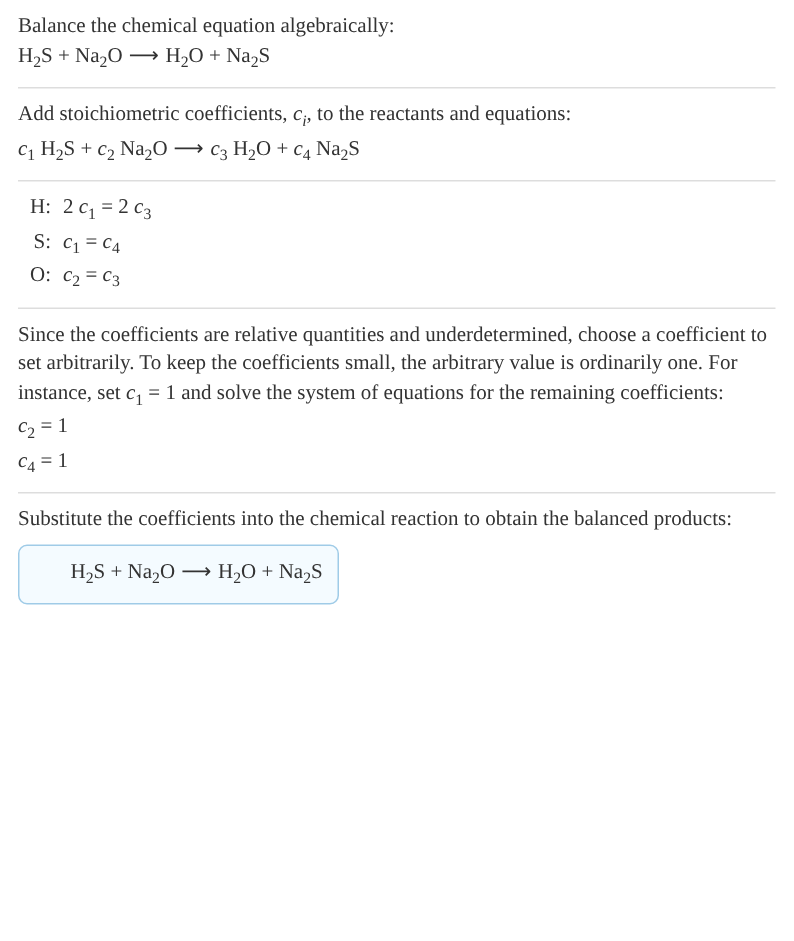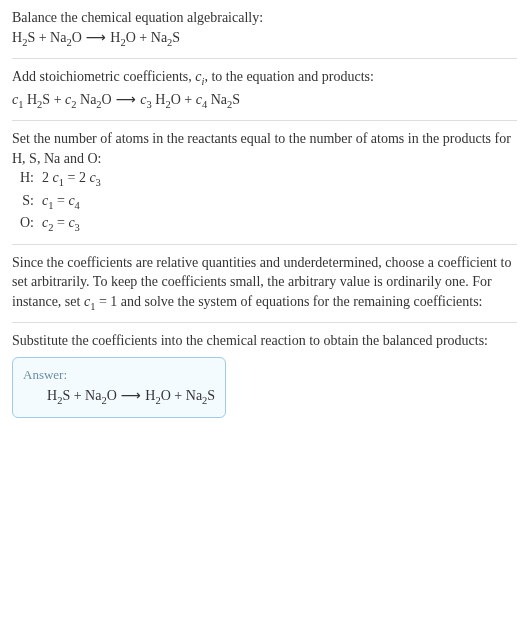--- a/index.html
+++ b/index.html
@@ -69,31 +69,30 @@
   <div>Balance the chemical equation algebraically:</div>
   <div>
     <span><span>H</span><span class="sub">2</span><span>S</span></span><span> + </span><span><span>Na</span><span class="sub">2</span><span>O</span></span><span class="arrow"> ⟶ </span><span><span>H</span><span class="sub">2</span><span>O</span></span><span> + </span><span><span>Na</span><span class="sub">2</span><span>S</span></span>
   </div>
 </div>
 
 <hr>
 
 <div class="section">
   <div>
-    <span>Add stoichiometric coefficients, </span><span class="ital">c</span><span class="sub ital">i</span><span>, to the equation and products:</span>
+    <span>Add stoichiometric coefficients, </span><span class="ital">c</span><span class="sub ital">i</span><span>, to the reactants and equations:</span>
   </div>
   <div>
     <span class="ital">c</span><span class="sub">1</span><span> </span><span>H</span><span class="sub">2</span><span>S</span><span> + </span><span class="ital">c</span><span class="sub">2</span><span> </span><span>Na</span><span class="sub">2</span><span>O</span><span class="arrow"> ⟶ </span><span class="ital">c</span><span class="sub">3</span><span> </span><span>H</span><span class="sub">2</span><span>O</span><span> + </span><span class="ital">c</span><span class="sub">4</span><span> </span><span>Na</span><span class="sub">2</span><span>S</span>
   </div>
 </div>
 
 <hr>
 
 <div class="section">
-  <div>Set the number of atoms in the reactants equal to the number of atoms in the products for H, S, Na and O:</div>
   <table class="eq-table">
     <tbody>
         <tr>
       <td>H:</td>
       <td><span>2 </span><span class="ital">c</span><span class="sub">1</span><span> = </span><span>2 </span><span class="ital">c</span><span class="sub">3</span></td>
     </tr>
     <tr>
       <td>S:</td>
       <td><span></span><span class="ital">c</span><span class="sub">1</span><span> = </span><span></span><span class="ital">c</span><span class="sub">4</span></td>
     </tr>
@@ -105,30 +104,31 @@
     </table>
 </div>
 
 <hr>
 
 <div class="section">
   <div>
     <span>Since the coefficients are relative quantities and underdetermined, choose a coefficient to set arbitrarily. To keep the coefficients small, the arbitrary value is ordinarily one. For instance, set </span><span class="ital">c</span><span class="sub">1</span><span> = 1 and solve the system of equations for the remaining coefficients:</span>
   </div>
   <div class="coef-list">
+    <div><span class="ital">c</span><span class="sub">2</span><span> = 1</span></div>
+    <div><span class="ital">c</span><span class="sub">4</span><span> = 1</span></div>
   </div>
 </div>
 
 <hr>
 
 <div class="section">
   <div>Substitute the coefficients into the chemical reaction to obtain the balanced products:</div>
 </div>
 
 <div class="answer-box">
-  <div class="answer-label">Answer:</div>
   <div class="answer-eq">
     <span>H</span><span class="sub">2</span><span>S</span><span> + </span><span>Na</span><span class="sub">2</span><span>O</span><span class="arrow"> ⟶ </span><span>H</span><span class="sub">2</span><span>O</span><span> + </span><span>Na</span><span class="sub">2</span><span>S</span>
   </div>
 </div>
 
 
 
 
 </body></html>

